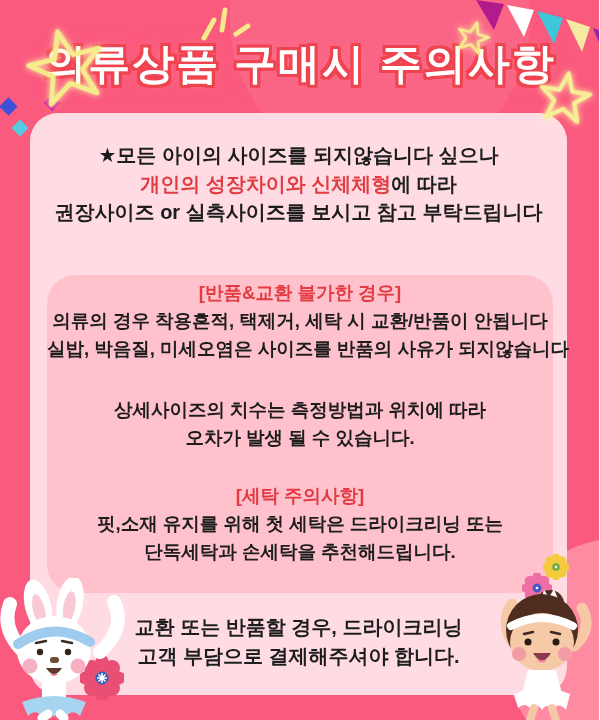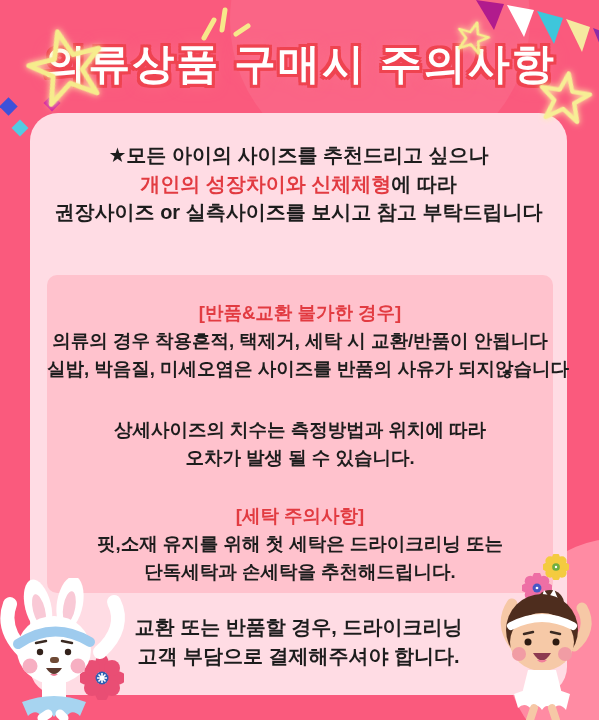--- a/index.html
+++ b/index.html
@@ -26,22 +26,22 @@
        0 0 16px rgba(255,120,140,0.95);
   }
 
   
   .outer-box{
     position:absolute;left:30px;top:113px;width:537px;height:582px;
     background:#FFDCE4;border-radius:28px;z-index:5;
   }
   .inner-box{
     position:absolute;left:17px;top:162px;width:506px;height:318px;
-    background:#FFC2CD;border-radius:10px;
-    padding-top:24px;box-sizing:border-box;
+    background:#FFC2CD;border-radius:28px;
+    padding-top:4px;box-sizing:border-box;
   }
   .txt{
     text-align:center;font-weight:bold;color:#1D1D1D;
     font-size:20px;line-height:28.5px;white-space:nowrap;
   }
   .intro{padding-top:28px;}
   .inner-box .txt{font-size:18.5px;line-height:28px;}
   .red{color:#E23B41;}
   .sec-gap1{margin-top:33px;}
   .sec-gap2{margin-top:30px;}
@@ -104,21 +104,21 @@
       <polygon points="92,19 116,27 108,52" fill="#F6E9A0"></polygon>
       <polygon points="119,28 143,37 133,62" fill="#8D2BA6"></polygon>
     </svg>
   </div>
 
   <div class="title">의류상품 구매시 주의사항</div>
 
   <div class="outer-box">
 
     <div class="intro">
-      <div class="txt">★모든 아이의 사이즈를 추천드리고 싶으나</div>
+      <div class="txt">★모든 아이의 사이즈를 되지않습니다 싶으나</div>
       <div class="txt"><span class="red">개인의 성장차이와 신체체형</span><span>에 따라</span></div>
       <div class="txt">권장사이즈 or 실측사이즈를 보시고 참고 부탁드립니다</div>
     </div>
 
     <div class="inner-box">
       <div>
         <div class="txt red">[반품&amp;교환 불가한 경우]</div>
         <div class="txt">의류의 경우 착용흔적, 택제거, 세탁 시 교환/반품이 안됩니다</div>
         <div class="txt">실밥, 박음질, 미세오염은 사이즈를 반품의 사유가 되지않습니다</div>
       </div>

